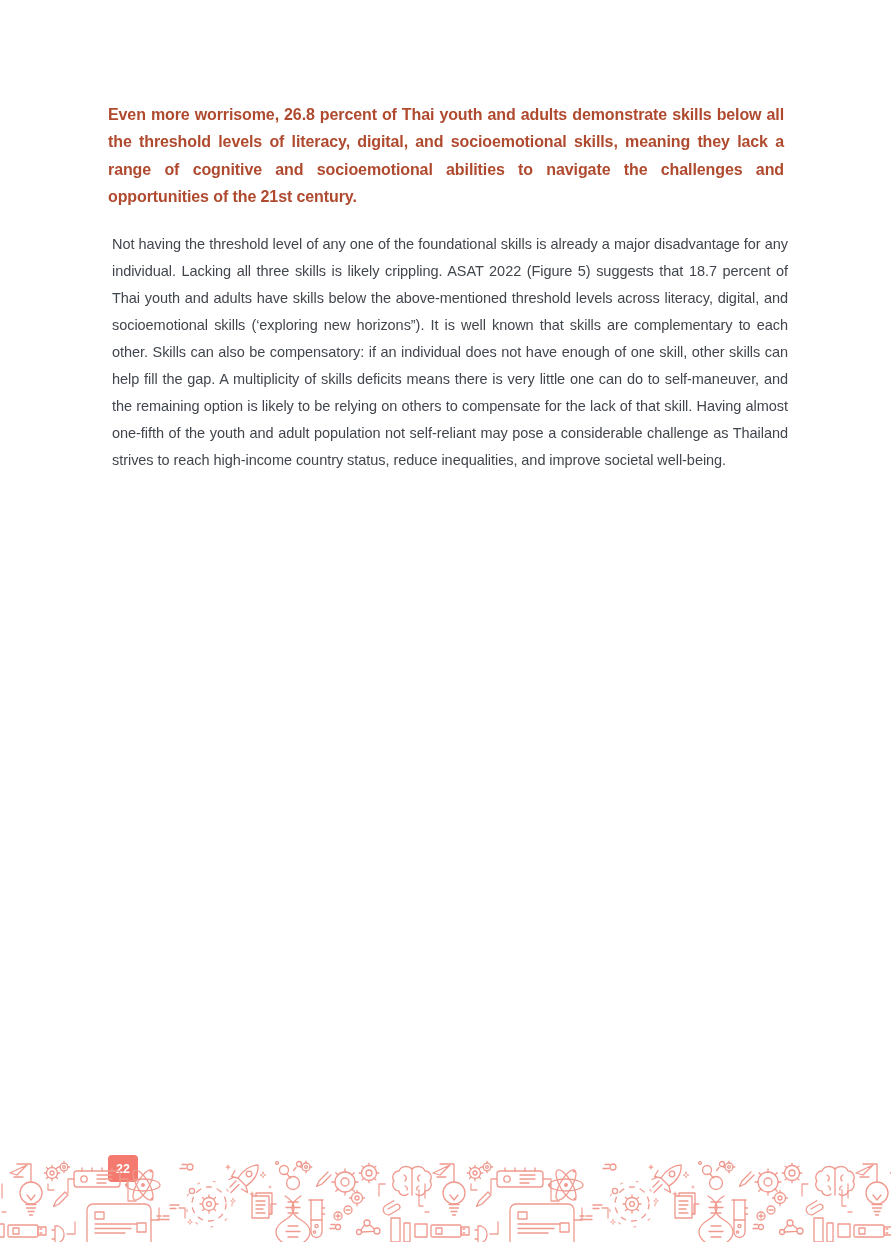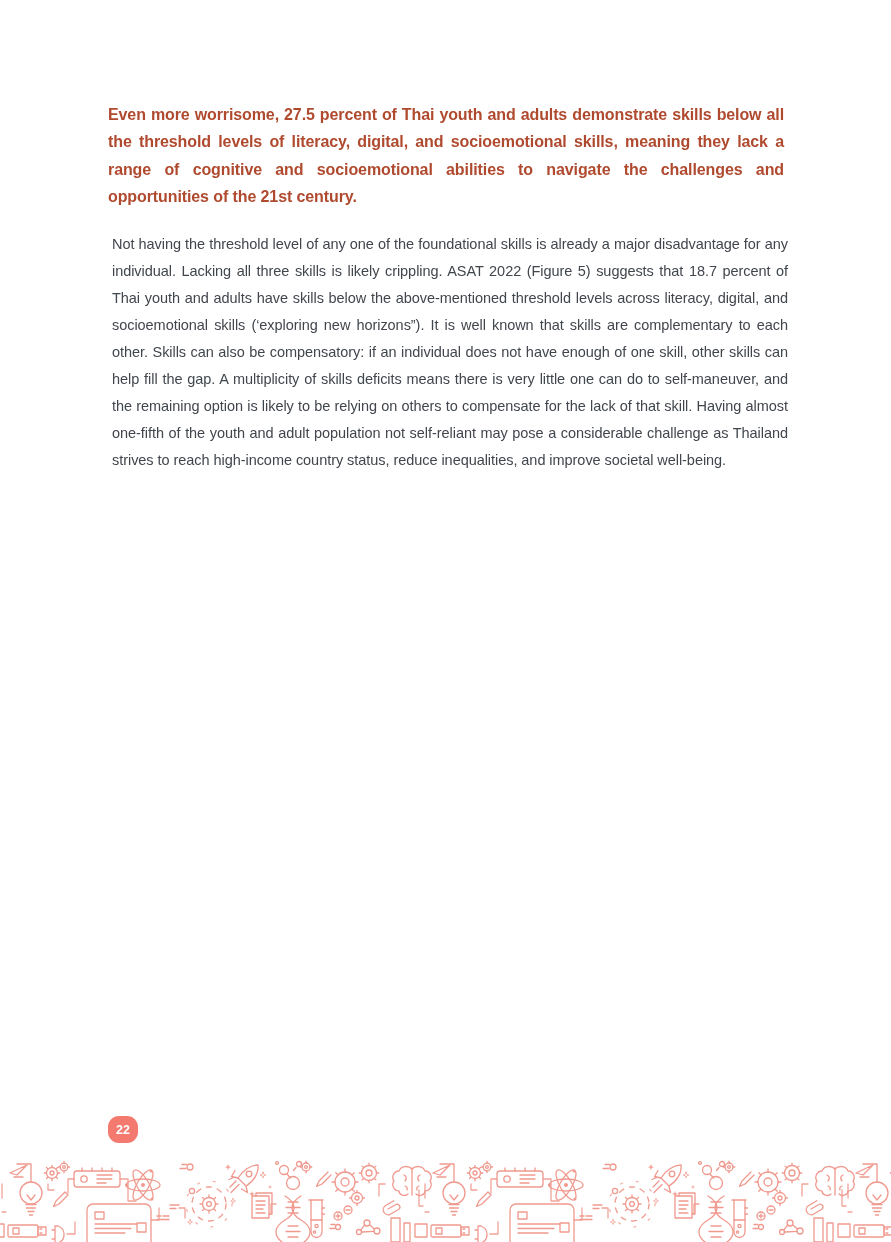--- a/index.html
+++ b/index.html
@@ -12,33 +12,33 @@
     position:absolute;left:108px;top:101px;width:676px;
     color:#b04a2f;font-size:16px;font-weight:700;line-height:27.4px;
     text-align:justify;letter-spacing:-0.1px;margin:0;
   }
   .bodytext{
     position:absolute;left:108px;top:227px;width:676px;
     color:#41464d;font-size:14.5px;font-weight:400;line-height:27px;
     text-align:justify;letter-spacing:-0.05px;margin:4px;
   }
   .page-badge{
-    position:absolute;left:108px;top:1116px;width:30px;height:27px;
-    background:#f4796e;border-radius:11px;
+    position:absolute;left:108px;top:1155px;width:30px;height:27px;
+    background:#f4796e;border-radius:4px;
     display:flex;align-items:center;justify-content:center;
     color:#ffffff;font-size:12.5px;font-weight:700;
   }
   .footer-band{position:absolute;left:0;bottom:0;width:891px;height:82px;}
 </style>
 </head>
 <body>
 
 <div class="page">
 
-  <p class="heading">Even more worrisome, 27.5 percent of Thai youth and adults demonstrate skills below all the threshold levels of literacy, digital, and socioemotional skills, meaning they lack a range of cognitive and socioemotional abilities to navigate the challenges and opportunities of the 21st century.</p>
+  <p class="heading">Even more worrisome, 26.8 percent of Thai youth and adults demonstrate skills below all the threshold levels of literacy, digital, and socioemotional skills, meaning they lack a range of cognitive and socioemotional abilities to navigate the challenges and opportunities of the 21st century.</p>
 
   <p class="bodytext">Not having the threshold level of any one of the foundational skills is already a major disadvantage for any individual. Lacking all three skills is likely crippling. ASAT 2022 (Figure 5) suggests that 18.7 percent of Thai youth and adults have skills below the above-mentioned threshold levels across literacy, digital, and socioemotional skills (‘exploring new horizons”). It is well known that skills are complementary to each other. Skills can also be compensatory: if an individual does not have enough of one skill, other skills can help fill the gap. A multiplicity of skills deficits means there is very little one can do to self-maneuver, and the remaining option is likely to be relying on others to compensate for the lack of that skill. Having almost one-fifth of the youth and adult population not self-reliant may pose a considerable challenge as Thailand strives to reach high-income country status, reduce inequalities, and improve societal well-being.</p>
 
   <div class="page-badge">
     <span>22</span>
   </div>
 
   <svg class="footer-band" width="891" height="82" viewBox="0 0 891 82" xmlns="http://www.w3.org/2000/svg">
     <defs>
       <g id="tile" fill="none" stroke="#f0998e" stroke-width="1.3" stroke-linecap="round" stroke-linejoin="round">

